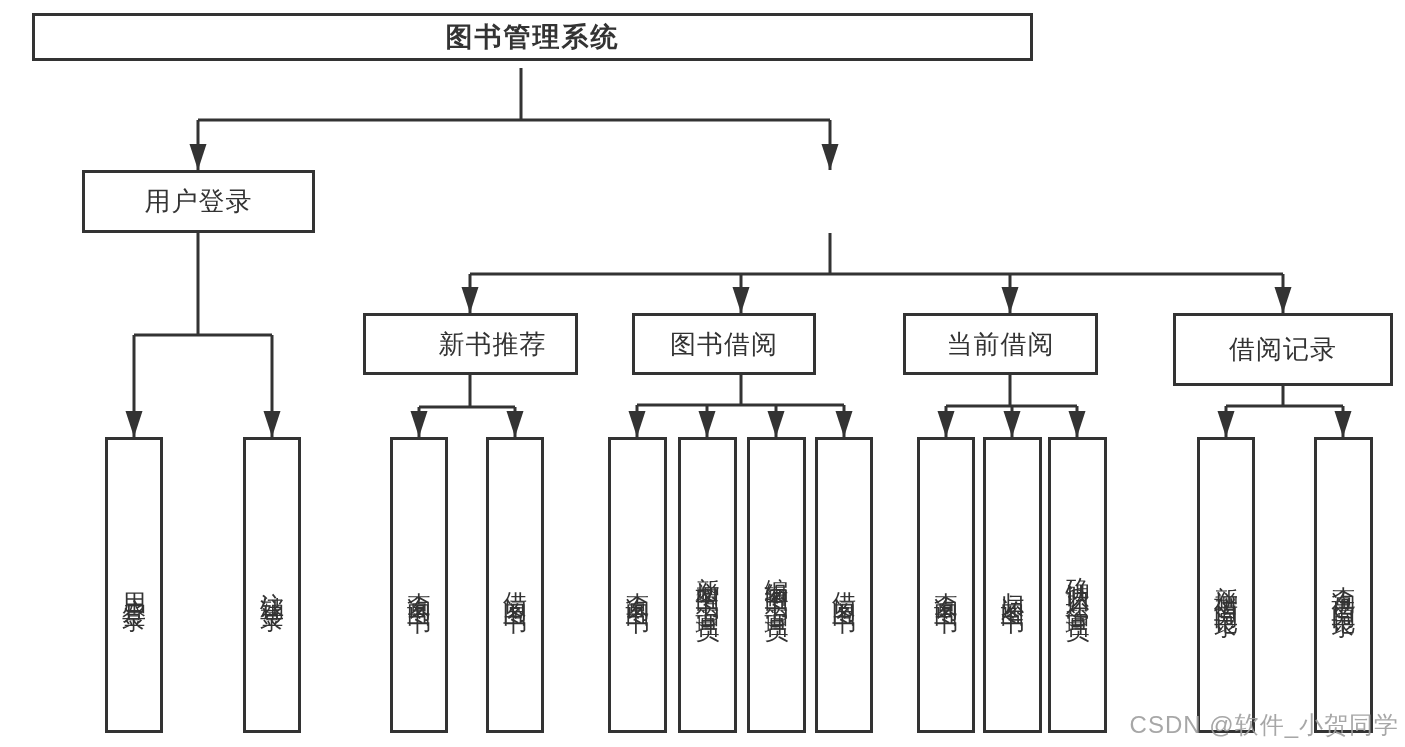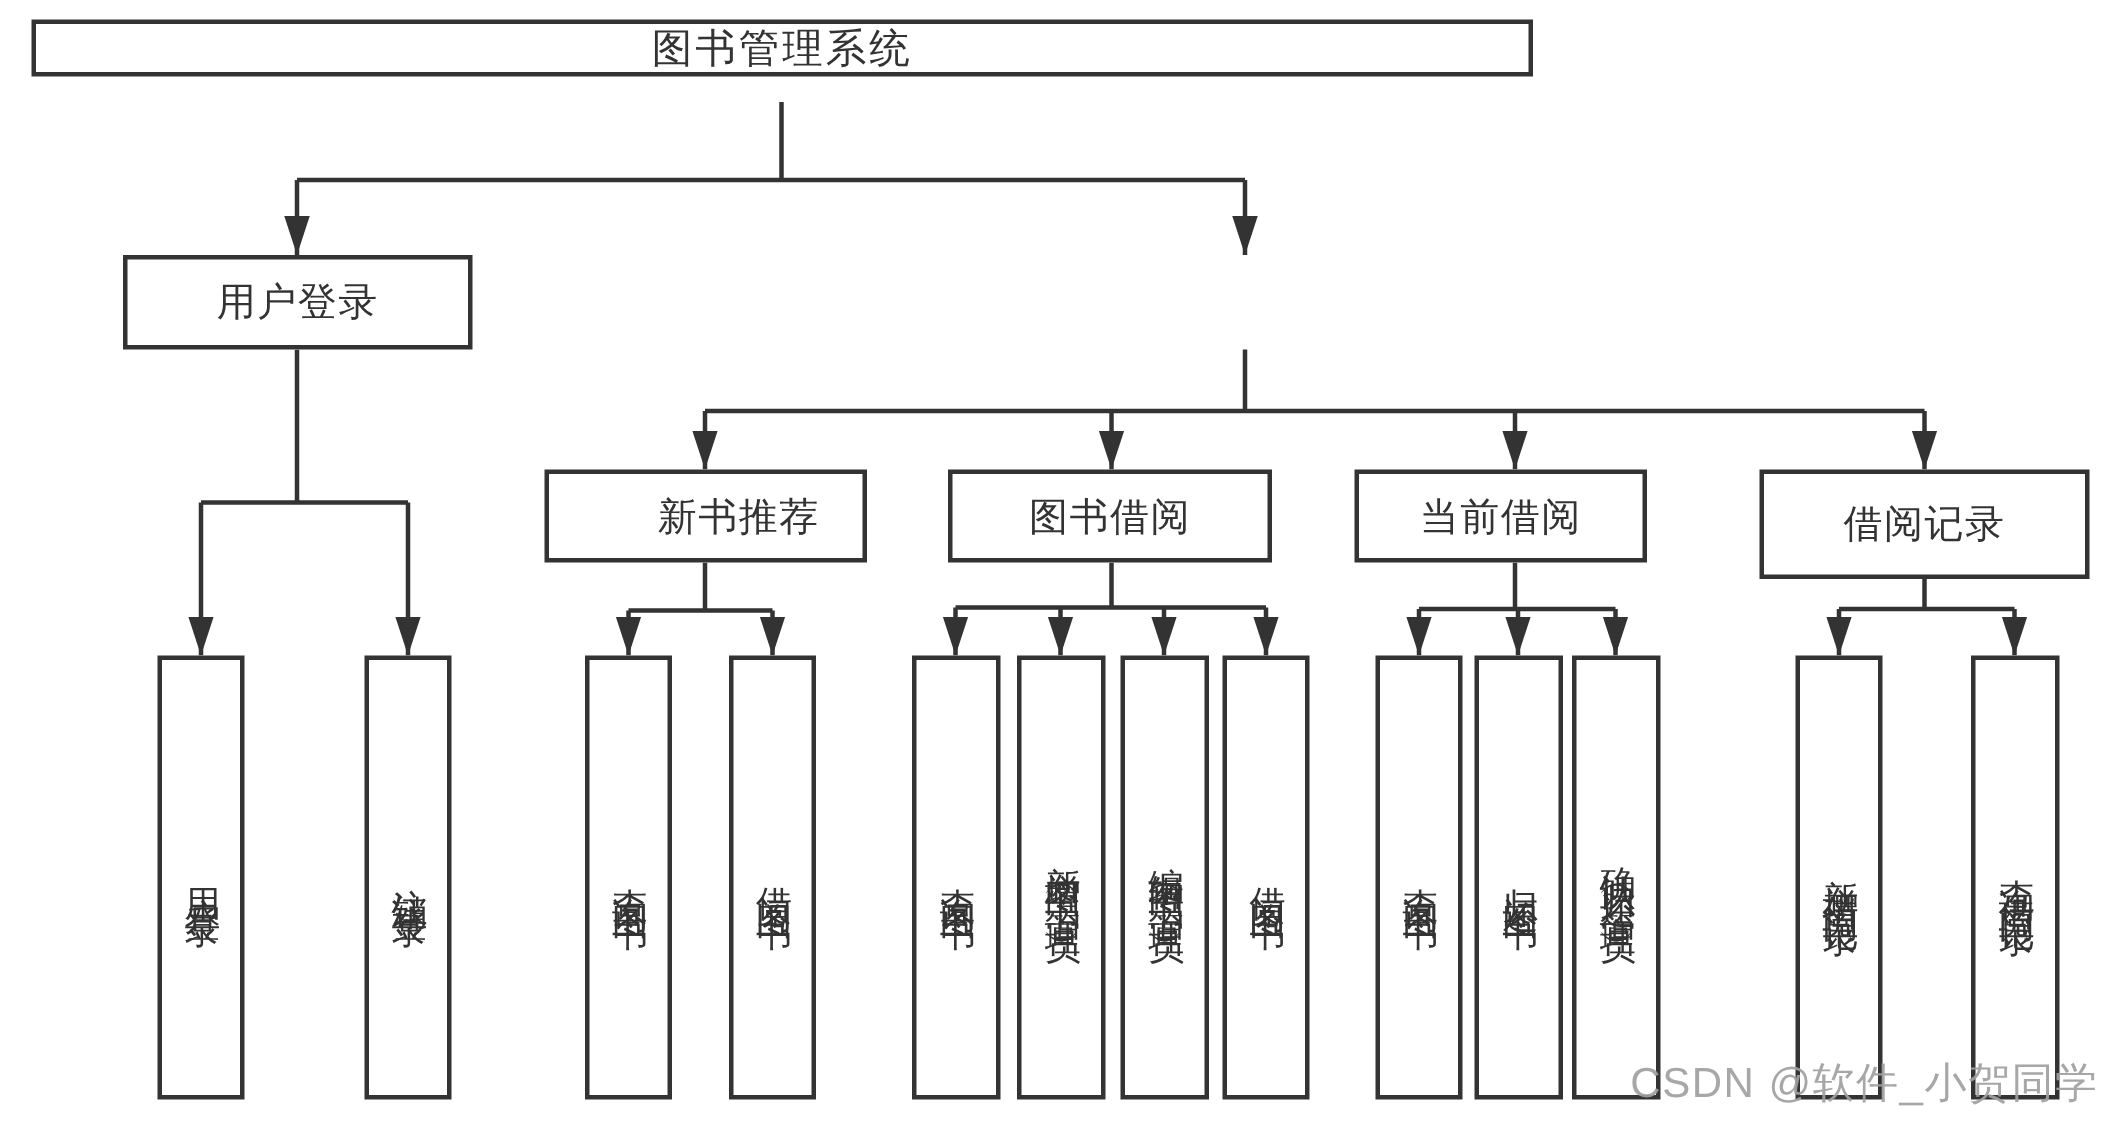--- a/index.html
+++ b/index.html
@@ -47,21 +47,21 @@
     writing-mode: vertical-rl;
     text-orientation: mixed;
     font-size: 24px;
     letter-spacing: 6px;
     line-height: 1;
   }
   #watermark {
     position: absolute;
     right: 6px;
     bottom: 6px;
-    font-size: 28px;
+    font-size: 24px;
     color: #a0a0a0;
     opacity: 0.92;
     letter-spacing: 1px;
     white-space: nowrap;
     z-index: 5;
   }
 </style>
 </head>
 <body>
 
@@ -103,32 +103,32 @@
       <path d="M946,406 V437" marker-end="url(#arrow)"></path>
       <path d="M1012,406 V437" marker-end="url(#arrow)"></path>
       <path d="M1077,406 V437" marker-end="url(#arrow)"></path>
 
       <path d="M1283,375 V406 M1226,406 H1343"></path>
       <path d="M1226,406 V437" marker-end="url(#arrow)"></path>
       <path d="M1343,406 V437" marker-end="url(#arrow)"></path>
     </g>
   </svg>
 
-  <div class="node hnode rootnode" style="left:21px; top:13px; width:1001px; height:38px;">
+  <div class="node hnode rootnode" style="left:32px; top:13px; width:1001px; height:48px;font-weight:bold;">
     <span>图书管理系统</span>
   </div>
 
   <div class="node hnode" style="left:82px; top:170px; width:233px; height:63px;">
     <span>用户登录</span>
   </div>
 
   <div class="node hnode" style="left:363px; top:313px; width:215px; height:62px;padding-left:44px;">
     <span>新书推荐</span>
   </div>
-  <div class="node hnode" style="left:632px; top:313px; width:216px; height:62px;">
+  <div class="node hnode" style="left:632px; top:313px; width:184px; height:62px;">
     <span>图书借阅</span>
   </div>
   <div class="node hnode" style="left:903px; top:313px; width:195px; height:62px;">
     <span>当前借阅</span>
   </div>
   <div class="node hnode" style="left:1173px; top:313px; width:220px; height:73px;">
     <span>借阅记录</span>
   </div>
 
   <div class="node vnode" style="left:105px; top:437px; width:58px; height:296px;">

